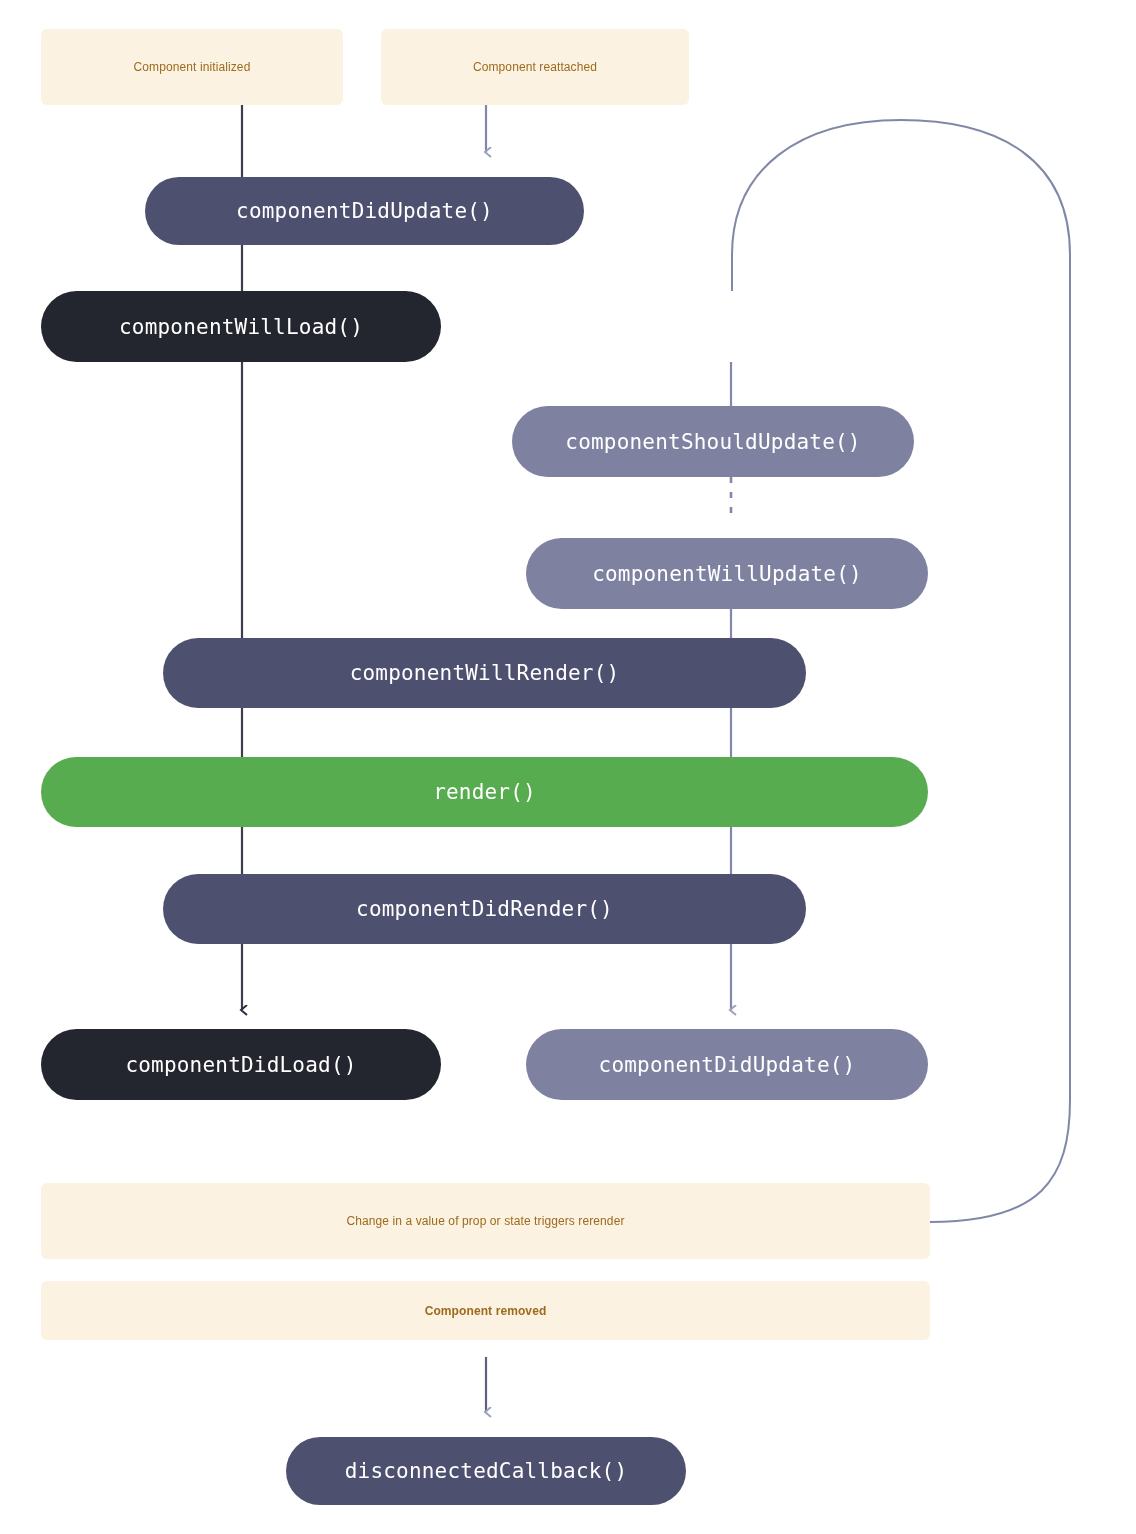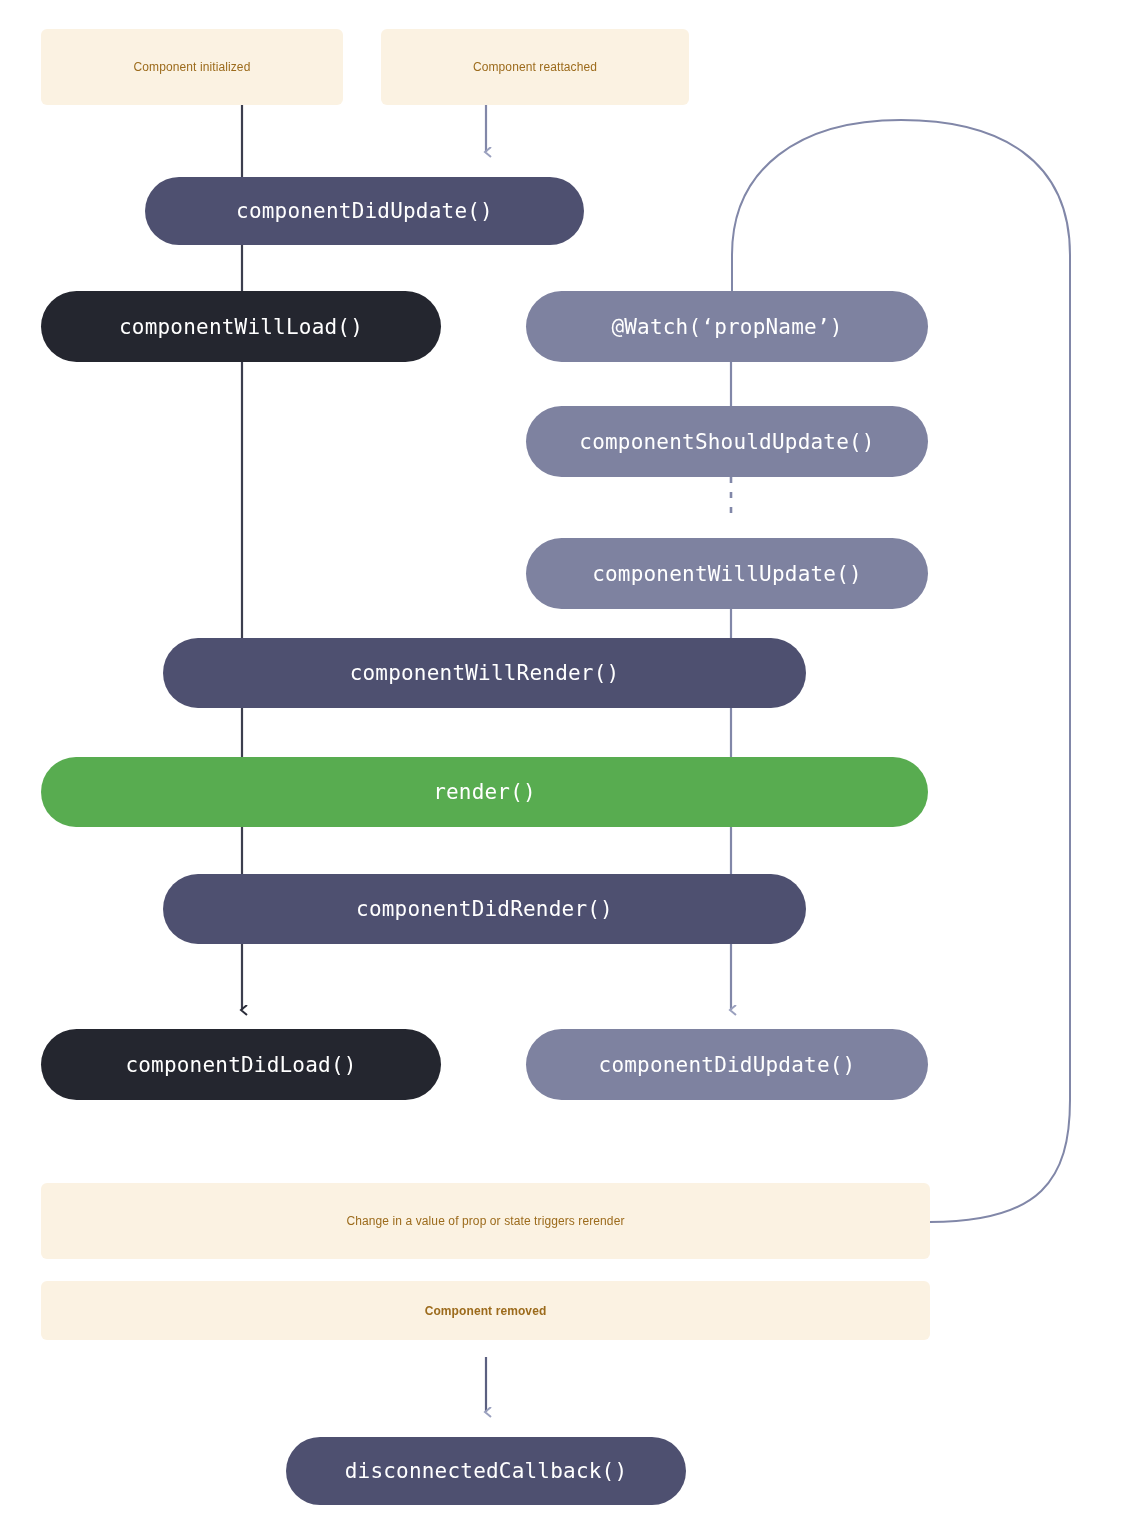--- a/index.html
+++ b/index.html
@@ -87,25 +87,22 @@
   </div>
 
   <div class="node pill slate" style="left:145px;top:177px;width:439px;height:68px;">
     <span>componentDidUpdate()</span>
   </div>
 
   <div class="node pill dark" style="left:41px;top:291px;width:400px;height:71px;">
     <span>componentWillLoad()</span>
   </div>
 
-  <div class="node pill light" style="left:526px;top:291px;width:402px;height:71px;">
-    <span>@Watch(‘propName’)</span>
-  </div>
 
-  <div class="node pill light" style="left:526px;top:406px;width:402px;height:71px;">
+  <div class="node pill light" style="left:512px;top:406px;width:402px;height:71px;">
     <span>componentShouldUpdate()</span>
   </div>
 
   <div class="node pill light" style="left:526px;top:538px;width:402px;height:71px;">
     <span>componentWillUpdate()</span>
   </div>
 
   <div class="node pill slate" style="left:163px;top:638px;width:643px;height:70px;">
     <span>componentWillRender()</span>
   </div>

